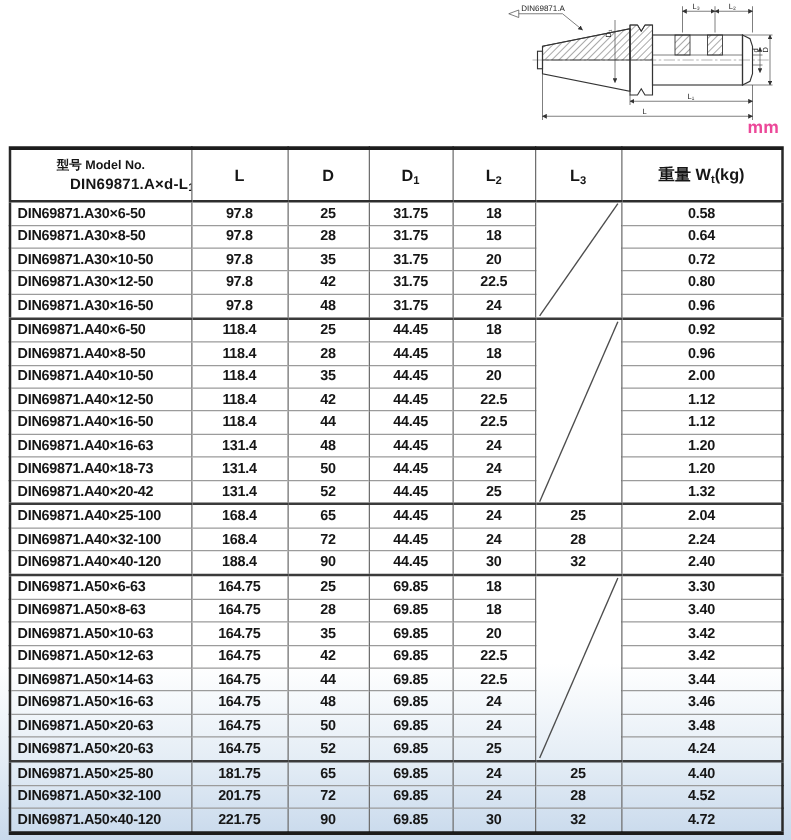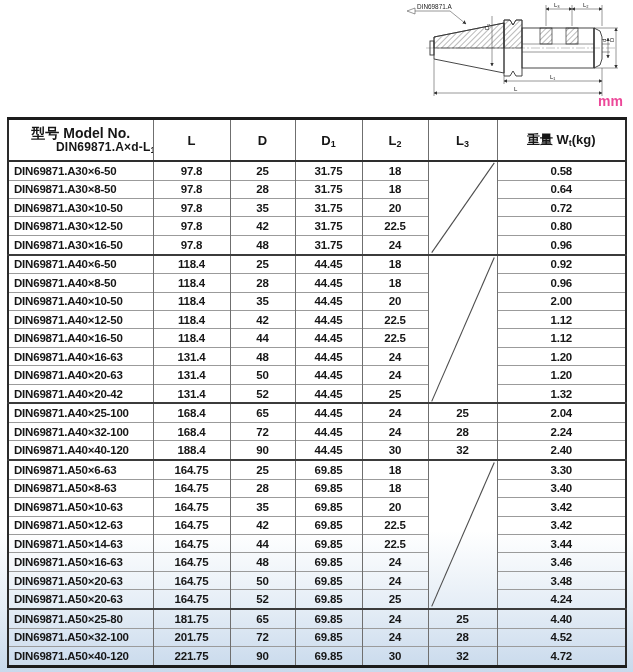--- a/index.html
+++ b/index.html
@@ -39,21 +39,21 @@
     border-top:1px solid #9b9b9b;
     font-size:11.5px;font-weight:bold;letter-spacing:-0.2px;
     text-align:center;vertical-align:middle;
     padding:0;background:transparent;color:#161616;
     overflow:hidden;white-space:nowrap;
   }
   .spec-table thead th{
     border-bottom:2px solid #2e2e2e;height:40px;
     font-size:13px;letter-spacing:0;
   }
-  .spec-table thead .h1{font-size:14px;line-height:14px;}
+  .spec-table thead .h1{font-size:10px;line-height:14px;}
   .spec-table thead .h2{font-size:12px;line-height:14px;letter-spacing:0.2px;padding-left:47px;}
   sub{font-size:9px;line-height:0;vertical-align:-2px;}
   td.cell-model{text-align:left;padding-left:5px;}
   tr.heavy-top td{border-top:2px solid #3b3b3b;}
   td.slash-cell{position:relative;padding:0;}
   .slash-svg{position:absolute;left:0;top:0;width:100%;height:100%;display:block;}
   .slash-svg line{stroke:#4d4d4d;stroke-width:1.1;}
 </style>
 </head>
 <body>
@@ -246,21 +246,21 @@
           </tr>
           <tr>
             <td class="cell-model">DIN69871.A40×16-63</td>
             <td>131.4</td>
             <td>48</td>
             <td>44.45</td>
             <td>24</td>
             <td>1.20</td>
           </tr>
           <tr>
-            <td class="cell-model">DIN69871.A40×20-63</td>
+            <td class="cell-model">DIN69871.A40×18-73</td>
             <td>131.4</td>
             <td>50</td>
             <td>44.45</td>
             <td>24</td>
             <td>1.20</td>
           </tr>
           <tr>
             <td class="cell-model">DIN69871.A40×20-42</td>
             <td>131.4</td>
             <td>52</td>

